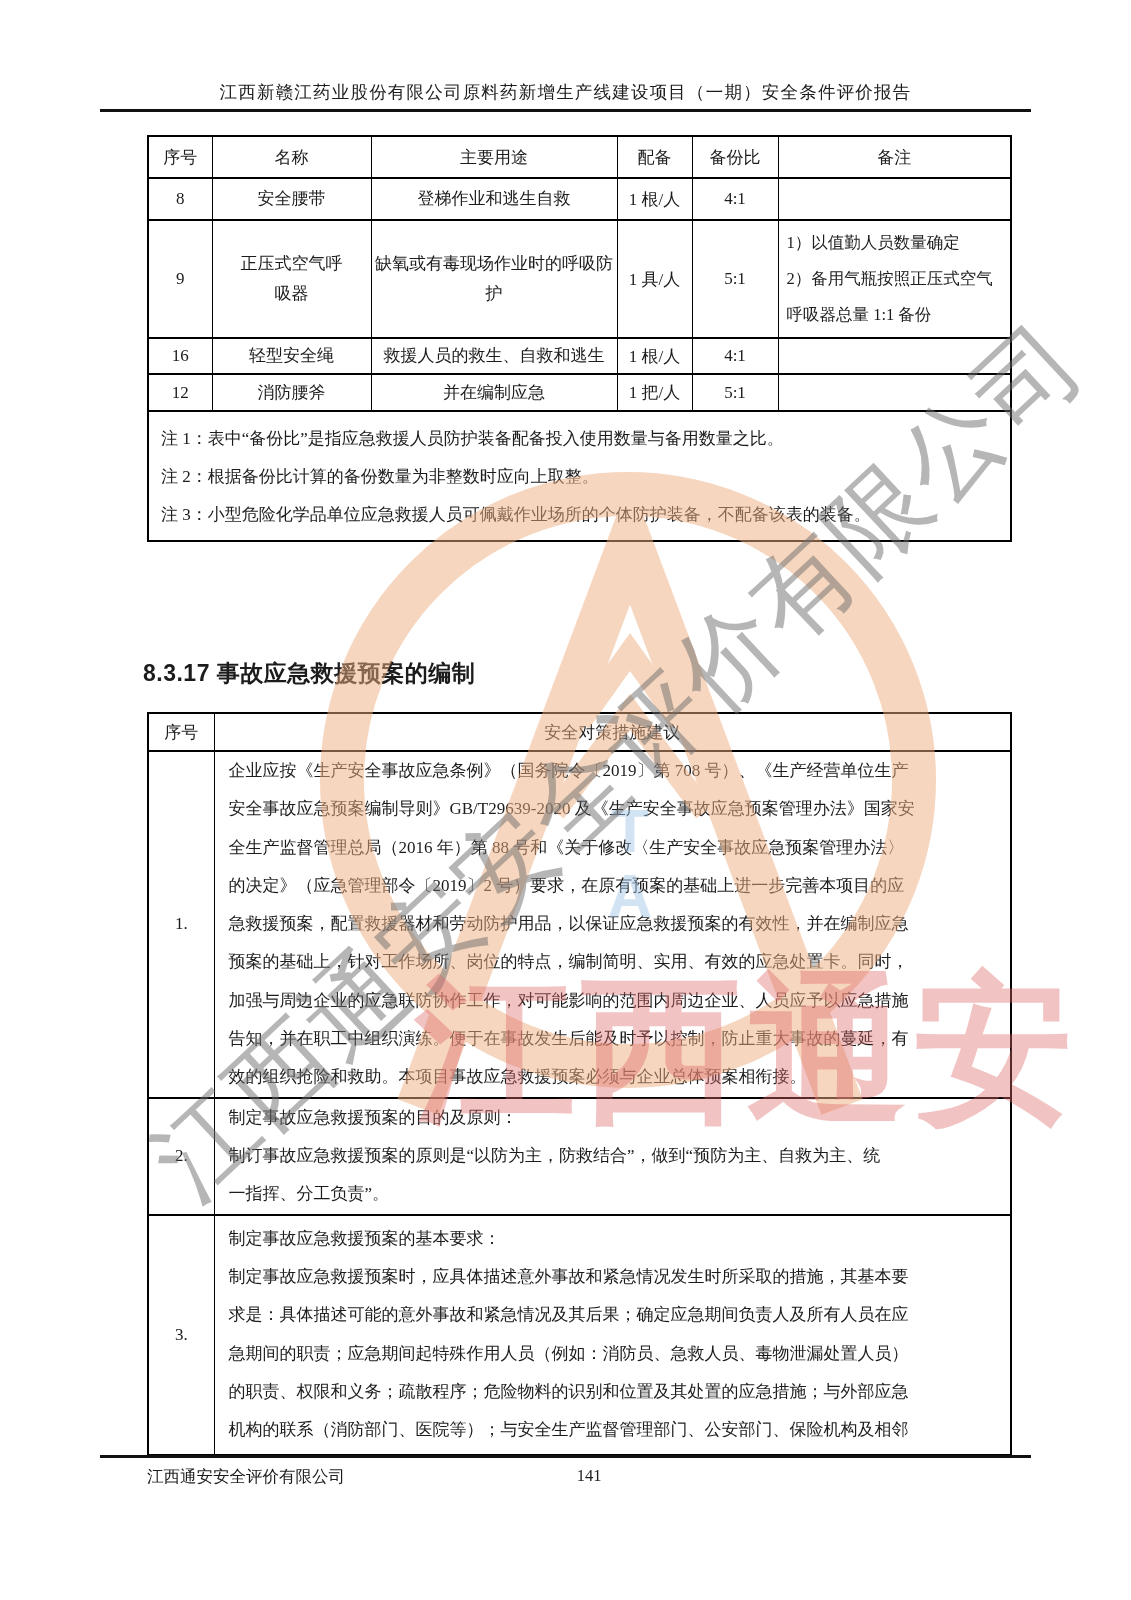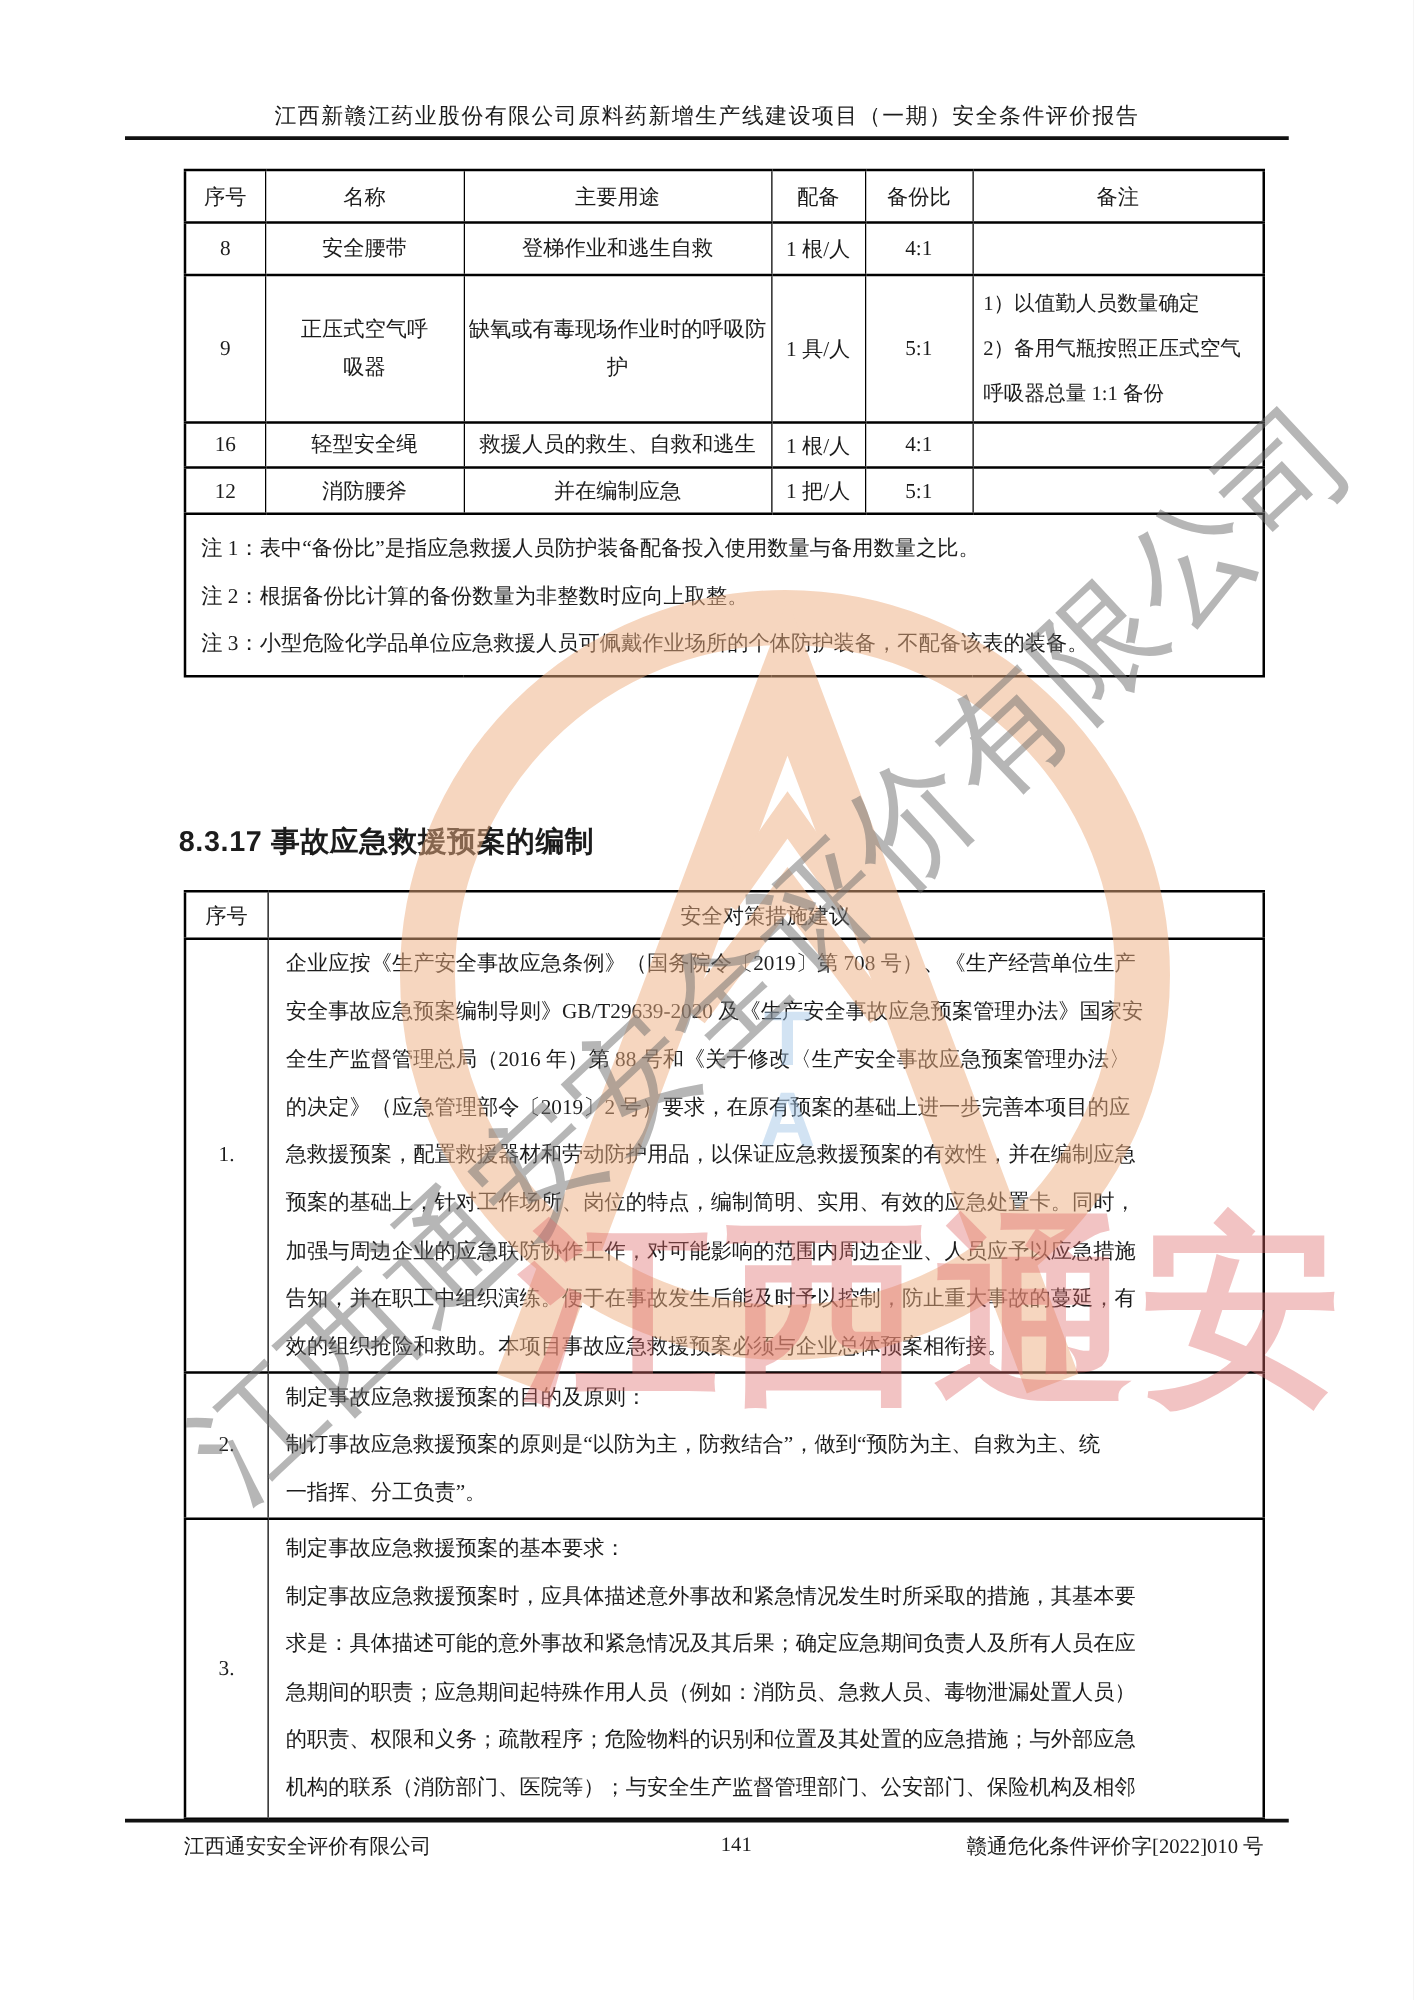--- a/index.html
+++ b/index.html
@@ -161,21 +161,20 @@
 的职责、权限和义务；疏散程序；危险物料的识别和位置及其处置的应急措施；与外部应急
 机构的联系（消防部门、医院等）；与安全生产监督管理部门、公安部门、保险机构及相邻</td>
     </tr>
   </tbody>
     </table>
 
   <div class="footer-rule"></div>
   <div class="footer-row">
     <span>江西通安安全评价有限公司</span>
     <span class="footer-center">141</span>
-    <span class="footer-right">赣通危化条件评价字[2022]010 号</span>
   </div>
 
   <div class="wm-layer">
     <svg class="wm-logo" width="640" height="660" viewBox="0 0 640 660">
       <circle cx="310" cy="318" r="286" fill="none" stroke-width="44" stroke="#eeae80"></circle>
       <path d="M 100 645 L 312 80 L 524 645" fill="none" stroke-width="44" stroke-linejoin="miter" stroke="#eeae80"></path>
       <polyline points="262,260 312,190 362,260" fill="none" stroke-width="22" stroke="#eeae80"></polyline>
       <polyline points="237,350 312,250 387,350" fill="none" stroke-width="22" stroke="#eeae80"></polyline>
       <text x="312" y="390" text-anchor="middle" font-size="62" font-weight="bold" font-family="Liberation Sans, DejaVu Sans, sans-serif" opacity="0.9" fill="#9dc3e6">T</text>
       <text x="312" y="455" text-anchor="middle" font-size="62" font-weight="bold" font-family="Liberation Sans, DejaVu Sans, sans-serif" opacity="0.9" fill="#9dc3e6">A</text>

